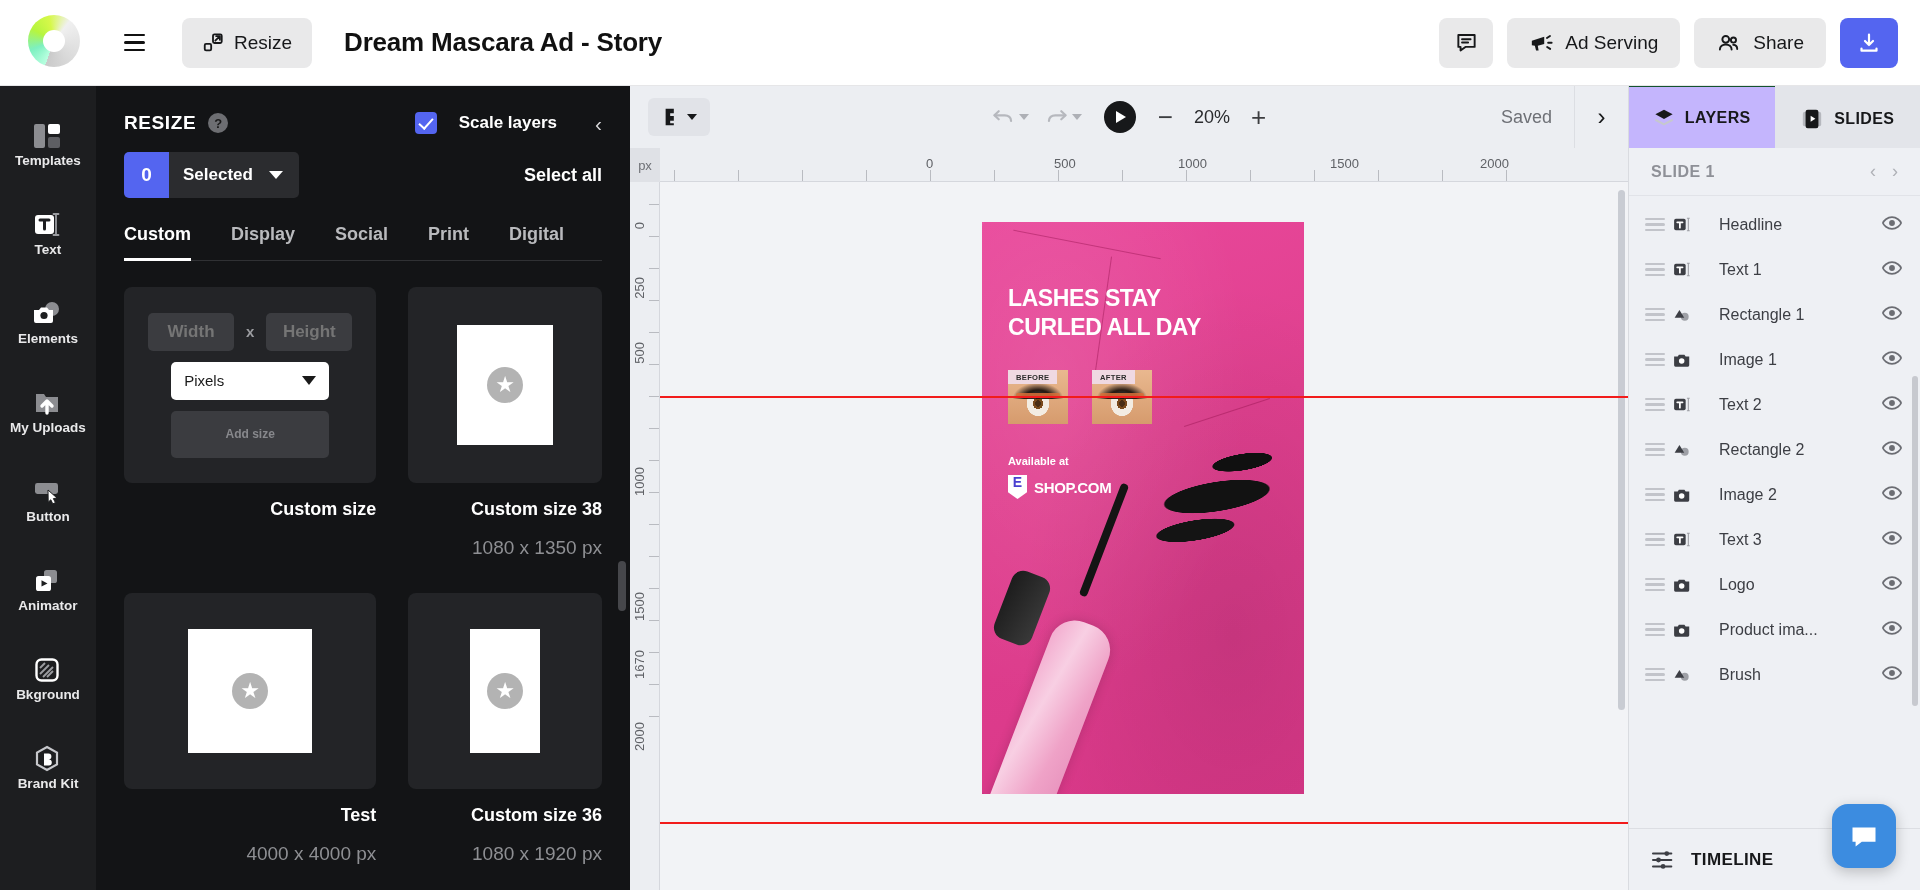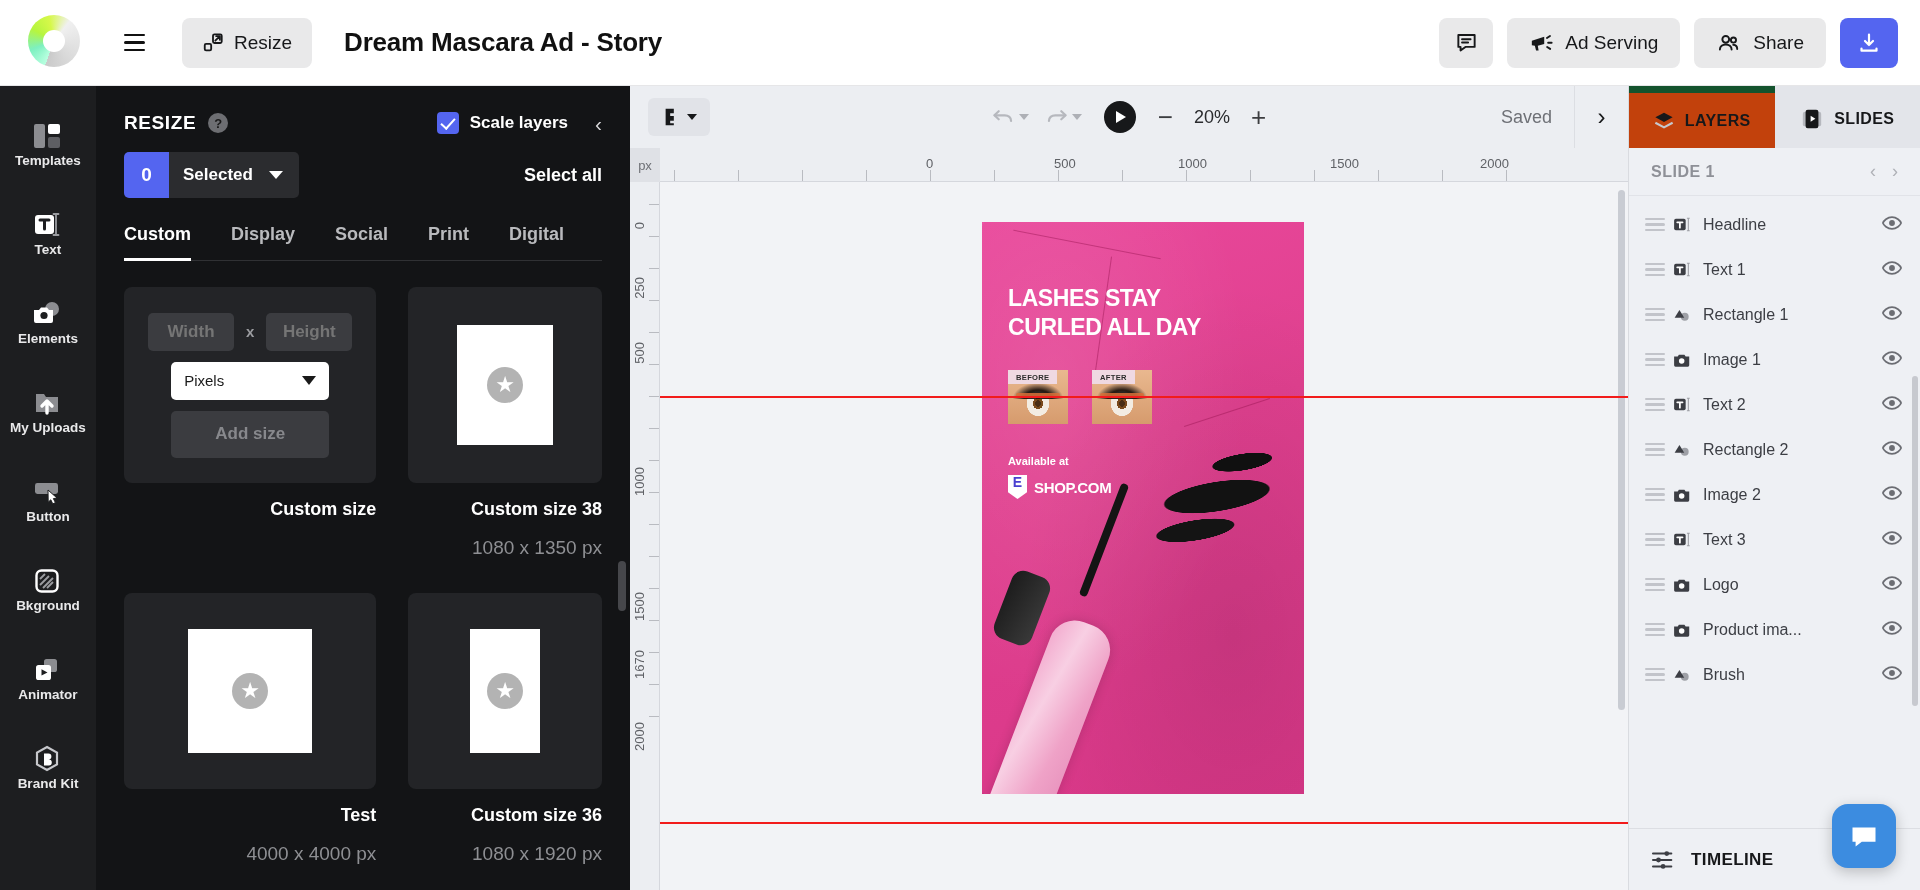--- a/index.html
+++ b/index.html
@@ -69,21 +69,21 @@
     width: 534px; min-width: 534px; background: #131416; position: relative;
     display: flex; flex-direction: column; overflow: hidden;
   }
   .panel-head { padding: 26px 28px 0 28px; display: flex; align-items: center; }
   .panel-title { font-size: 19px; font-weight: 700; color: #fff; letter-spacing: 0.6px; }
   .help-badge {
     width: 20px; height: 20px; border-radius: 50%; background: #6d6e72; color: #1a1a1a;
     font-size: 13px; font-weight: 700; display: flex; align-items: center; justify-content: center;
     margin-left: 12px; cursor: pointer;
   }
-  .scale-wrap { margin-left: auto; display: flex; align-items: center; gap: 11px; }
+  .scale-wrap { margin-left: auto; display: flex; align-items: center; gap: 22px; }
   .chk { width: 22px; height: 22px; border-radius: 4px; background: #5465f0; position: relative; cursor: pointer; }
   .chk::after { content: ""; position: absolute; left: 7px; top: 3px; width: 6px; height: 12px;
     border: solid #fff; border-width: 0 2.6px 2.6px 0; transform: rotate(42deg); }
   .scale-label { font-size: 17px; color: #fff; font-weight: 700; }
   .collapse-arrow { margin-left: 16px; color: #d6d6d8; font-size: 21px; cursor: pointer; line-height: 1; }
 
   .sel-row { padding: 18px 28px 0 28px; display: flex; align-items: center; }
   .sel-pill { height: 46px; display: flex; align-items: stretch; border-radius: 5px; overflow: hidden; cursor: pointer; }
   .sel-count { background: #5465f0; color: #fff; font-size: 19px; font-weight: 700;
     display: flex; align-items: center; justify-content: center; min-width: 45px; }
@@ -111,21 +111,21 @@
     color: #a0a1a5; font-size: 17px; font-weight: 700; text-align: center; font-family: inherit; }
   .wh-x { color: #9b9ca0; font-size: 15px; font-weight: 700; }
   .units-sel {
     width: 158px; height: 38px; background: #fff; border-radius: 5px; color: #1a1a1a;
     font-size: 15px; display: flex; align-items: center; padding: 0 13px; cursor: pointer;
   }
   .units-sel .caret { margin-left: auto; width: 0; height: 0; border-left: 7px solid transparent;
     border-right: 7px solid transparent; border-top: 9px solid #1a1a1a; }
   .add-size-btn {
     width: 158px; height: 47px; background: #3b3c40; border-radius: 5px; color: #87888c;
-    font-size: 17px; font-weight: 700; display: flex; align-items: center; justify-content: center; cursor: pointer;
+    font-size: 12px; font-weight: 700; display: flex; align-items: center; justify-content: center; cursor: pointer;
   }
   .thumb { background: #fff; display: flex; align-items: center; justify-content: center; }
   .star-circ { width: 36px; height: 36px; border-radius: 50%; background: #b3b3b3;
     display: flex; align-items: center; justify-content: center; color: #fff; font-size: 22px; line-height: 1; }
   .sz-name { margin-top: 16px; font-size: 18px; font-weight: 700; color: #fff; text-align: center; }
   .sz-dim { margin-top: 17px; font-size: 19px; color: #8e8f93; text-align: center; }
 
   .panel-scrollbar { position: absolute; right: 4px; top: 300px; width: 8px; height: 50px;
     border-radius: 4px; background: #46474b; cursor: pointer; }
 
@@ -225,33 +225,33 @@
 
   .stage-scroll-v { position: absolute; right: 3px; top: 8px; width: 7px; height: 520px;
     background: #c9ccd3; border-radius: 4px; z-index: 8; cursor: pointer; }
 
   
   .right { width: 292px; min-width: 292px; background: #eef0f4; display: flex; flex-direction: column;
     border-left: 1px solid #d9dbe0; position: relative; }
   .rp-tabs { height: 62px; min-height: 62px; display: flex; }
   .rp-tab { flex: 1; display: flex; align-items: center; justify-content: center; gap: 10px;
     font-size: 16px; font-weight: 700; color: #17181a; cursor: pointer; letter-spacing: .4px; }
-  .rp-tab.active { background: #c2410c; border-top: 7px solid #14532d; }
+  .rp-tab.active { background: #c4b5fd; border-top: 1px solid #14532d; }
   .rp-tab.inactive { background: #e3e5ea; border-top: 3px solid transparent; }
   .slide-row { height: 48px; display: flex; align-items: center; padding: 0 22px;
     border-bottom: 1px solid #e1e3e8; }
   .slide-lbl { font-size: 16px; font-weight: 700; color: #8e9097; letter-spacing: .5px; }
   .slide-nav { margin-left: auto; display: flex; gap: 16px; color: #aeb0b6; font-size: 18px; }
   .slide-nav span { cursor: pointer; }
   .layers { flex: 1; overflow: hidden; position: relative; padding-top: 6px; }
   .layer { height: 45px; display: flex; align-items: center; padding: 0 18px 0 16px; cursor: pointer; }
   .drag-h { width: 20px; display: flex; flex-direction: column; gap: 3px; cursor: grab; }
   .drag-h i { display: block; height: 2.2px; background: #c2c4ca; border-radius: 2px; }
   .ly-ico { width: 26px; margin-left: 8px; display: flex; align-items: center; }
-  .ly-name { margin-left: 4px; font-size: 16px; color: #3c3e44; }
+  .ly-name { margin-left: 20px; font-size: 16px; color: #3c3e44; }
   .eye { margin-left: auto; cursor: pointer; }
   .layers-scroll { position: absolute; right: 2px; top: 180px; width: 6px; height: 330px;
     background: #c7c9cf; border-radius: 3px; cursor: pointer; }
   .timeline { height: 62px; min-height: 62px; display: flex; align-items: center; gap: 14px;
     padding: 0 22px; border-top: 1px solid #dcdee3; }
   .tl-lbl { font-size: 17px; font-weight: 700; color: #17181a; letter-spacing: .4px; }
 
   .chat-bubble { position: absolute; right: 24px; bottom: 22px; width: 64px; height: 64px;
     border-radius: 16px; background: #3c8ce0; display: flex; align-items: center; justify-content: center;
     box-shadow: 0 4px 14px rgba(0,0,0,.22); cursor: pointer; z-index: 40; }
@@ -370,36 +370,36 @@
             <rect x="4" y="6" width="23" height="11" rx="2.4" fill="#8c8d91"></rect>
             <path d="M17 13l9 8-3.6.6 2 4-2.6 1.3-2-4.1-2.6 2.4z" fill="#ffffff" stroke="#1d1e20" stroke-width="1"></path>
           </svg>
         </span>
         <span class="ri-label">Button</span>
       </div>
 
       <div class="rail-item">
         <span class="rail-ico">
           <svg width="32" height="30" viewBox="0 0 32 30">
-            <rect x="5.5" y="4.5" width="21" height="21" rx="5" fill="none" stroke="#ffffff" stroke-width="2.4"></rect>
-            <path d="M9 19l9-9M12 22l10-10M9 13l5-5M16 22l6-6" stroke="#9b9ca0" stroke-width="1.9"></path>
+            <rect x="13" y="4" width="13" height="13" rx="2.6" fill="#8c8d91"></rect>
+            <rect x="5" y="10" width="15" height="15" rx="2.6" fill="#ffffff"></rect>
+            <path d="M10.5 14.2l6 3.2-6 3.2z" fill="#1d1e20"></path>
           </svg>
         </span>
-        <span class="ri-label">Bkground</span>
+        <span class="ri-label">Animator</span>
       </div>
 
       <div class="rail-item">
         <span class="rail-ico">
           <svg width="32" height="30" viewBox="0 0 32 30">
-            <rect x="13" y="4" width="13" height="13" rx="2.6" fill="#8c8d91"></rect>
-            <rect x="5" y="10" width="15" height="15" rx="2.6" fill="#ffffff"></rect>
-            <path d="M10.5 14.2l6 3.2-6 3.2z" fill="#1d1e20"></path>
+            <rect x="5.5" y="4.5" width="21" height="21" rx="5" fill="none" stroke="#ffffff" stroke-width="2.4"></rect>
+            <path d="M9 19l9-9M12 22l10-10M9 13l5-5M16 22l6-6" stroke="#9b9ca0" stroke-width="1.9"></path>
           </svg>
         </span>
-        <span class="ri-label">Animator</span>
+        <span class="ri-label">Bkground</span>
       </div>
 
       <div class="rail-item">
         <span class="rail-ico">
           <svg width="32" height="30" viewBox="0 0 32 30">
             <path d="M16 3l10 5.6v11.8L16 26 6 20.4V8.6z" fill="none" stroke="#c7c8cc" stroke-width="2.2"></path>
             <path d="M13 9.5h4.4a3 3 0 0 1 0 6H13zm0 6h4.8a3 3 0 0 1 0 6H13z" fill="#ffffff"></path>
           </svg>
         </span>
         <span class="ri-label">Brand Kit</span>

